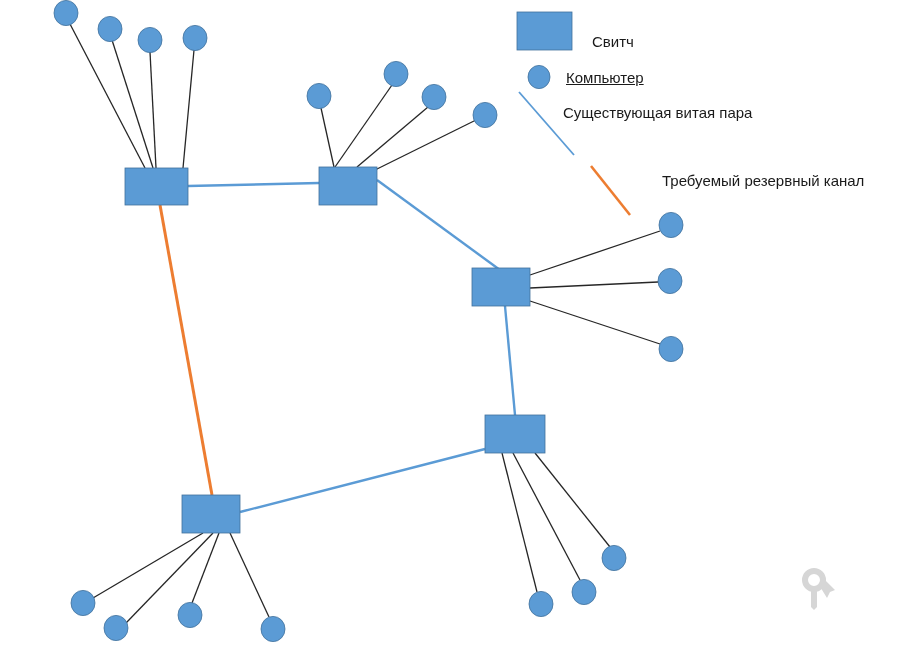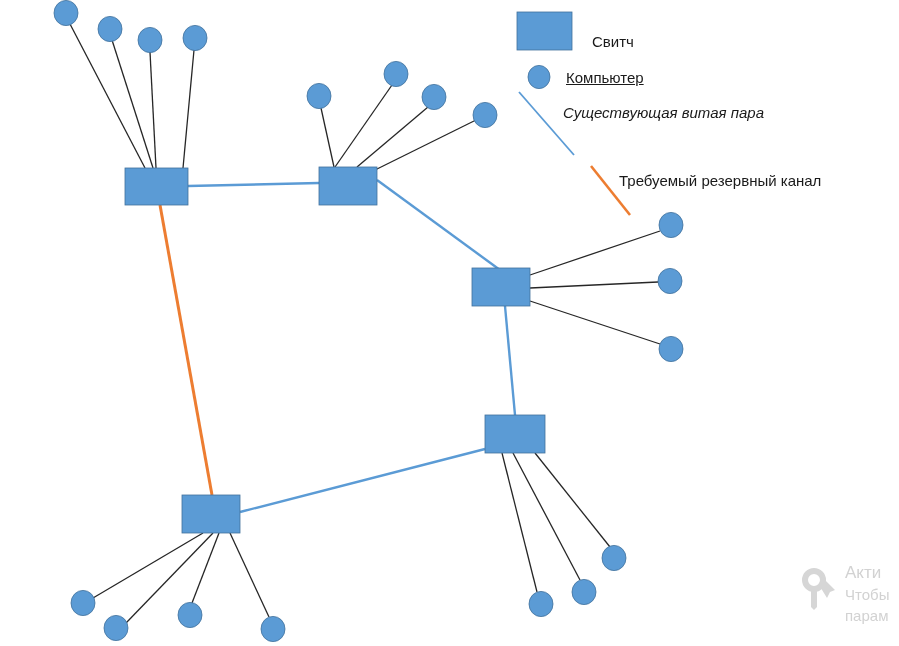--- a/index.html
+++ b/index.html
@@ -4,22 +4,22 @@
 <style>
   html,body{margin:0;padding:0;background:#ffffff;}
   body{width:899px;height:646px;overflow:hidden;
        font-family:"Liberation Sans","DejaVu Sans",sans-serif;
        -webkit-font-smoothing:antialiased;}
   #canvas{position:relative;width:784px;height:646px;background:#fff;}
   svg#diagram{position:absolute;left:0;top:0;width:899px;height:646px;}
   .legend-label{position:absolute;color:#1a1a1a;font-size:15px;line-height:1;white-space:nowrap;}
   #legend-switch-label{left:592px;top:34px;}
   #legend-computer-label{left:566px;top:70px;text-decoration:underline;}
-  #legend-existing-label{left:563px;top:105px;font-style:italic;}
-  #legend-required-label{left:619px;top:173px;}
+  #legend-existing-label{left:563px;top:105px;}
+  #legend-required-label{left:662px;top:173px;}
   .squiggle{padding-bottom:2px;
       background-repeat:repeat-x;background-position:left bottom;
       background-image:
         linear-gradient(45deg,transparent 45%,#ff0000 45%,#ff0000 55%,transparent 55%),
         linear-gradient(-45deg,transparent 45%,#ff0000 45%,#ff0000 55%,transparent 55%);
       background-size:4px 3px;}
   #watermark{position:absolute;left:795px;top:562px;width:110px;height:84px;
              color:#d2d2d2;font-size:17px;line-height:22px;white-space:nowrap;}
   #watermark .wm-line2,#watermark .wm-line3{font-size:15px;line-height:21px;}
   #watermark-icon{position:absolute;left:0px;top:2px;width:48px;height:48px;}
@@ -108,20 +108,15 @@
 
   <div class="legend-label" id="legend-required-label">Требуемый резервный канал</div>
 
   <div id="watermark">
     <svg id="watermark-icon" viewBox="0 0 48 48" xmlns="http://www.w3.org/2000/svg">
       <path d="M19 4 a12 12 0 1 0 0 24 a12 12 0 1 0 0 -24 z
                M19 10 a6 6 0 1 1 0 12 a6 6 0 1 1 0 -12 z" fill="#d6d6d6"></path>
       <path d="M16 26 h6 v17 l-3 3 l-3 -3 z" fill="#d6d6d6"></path>
       <path d="M27 13 l13 13 l-5 2 l-3 6 l-8 -13 z" fill="#d6d6d6"></path>
     </svg>
-    <div id="watermark-text">
-      <div class="wm-line1">Акти</div>
-      <div class="wm-line2">Чтобы</div>
-      <div class="wm-line3">парам</div>
-    </div>
   </div>
 
 </div>
 
 </body></html>

